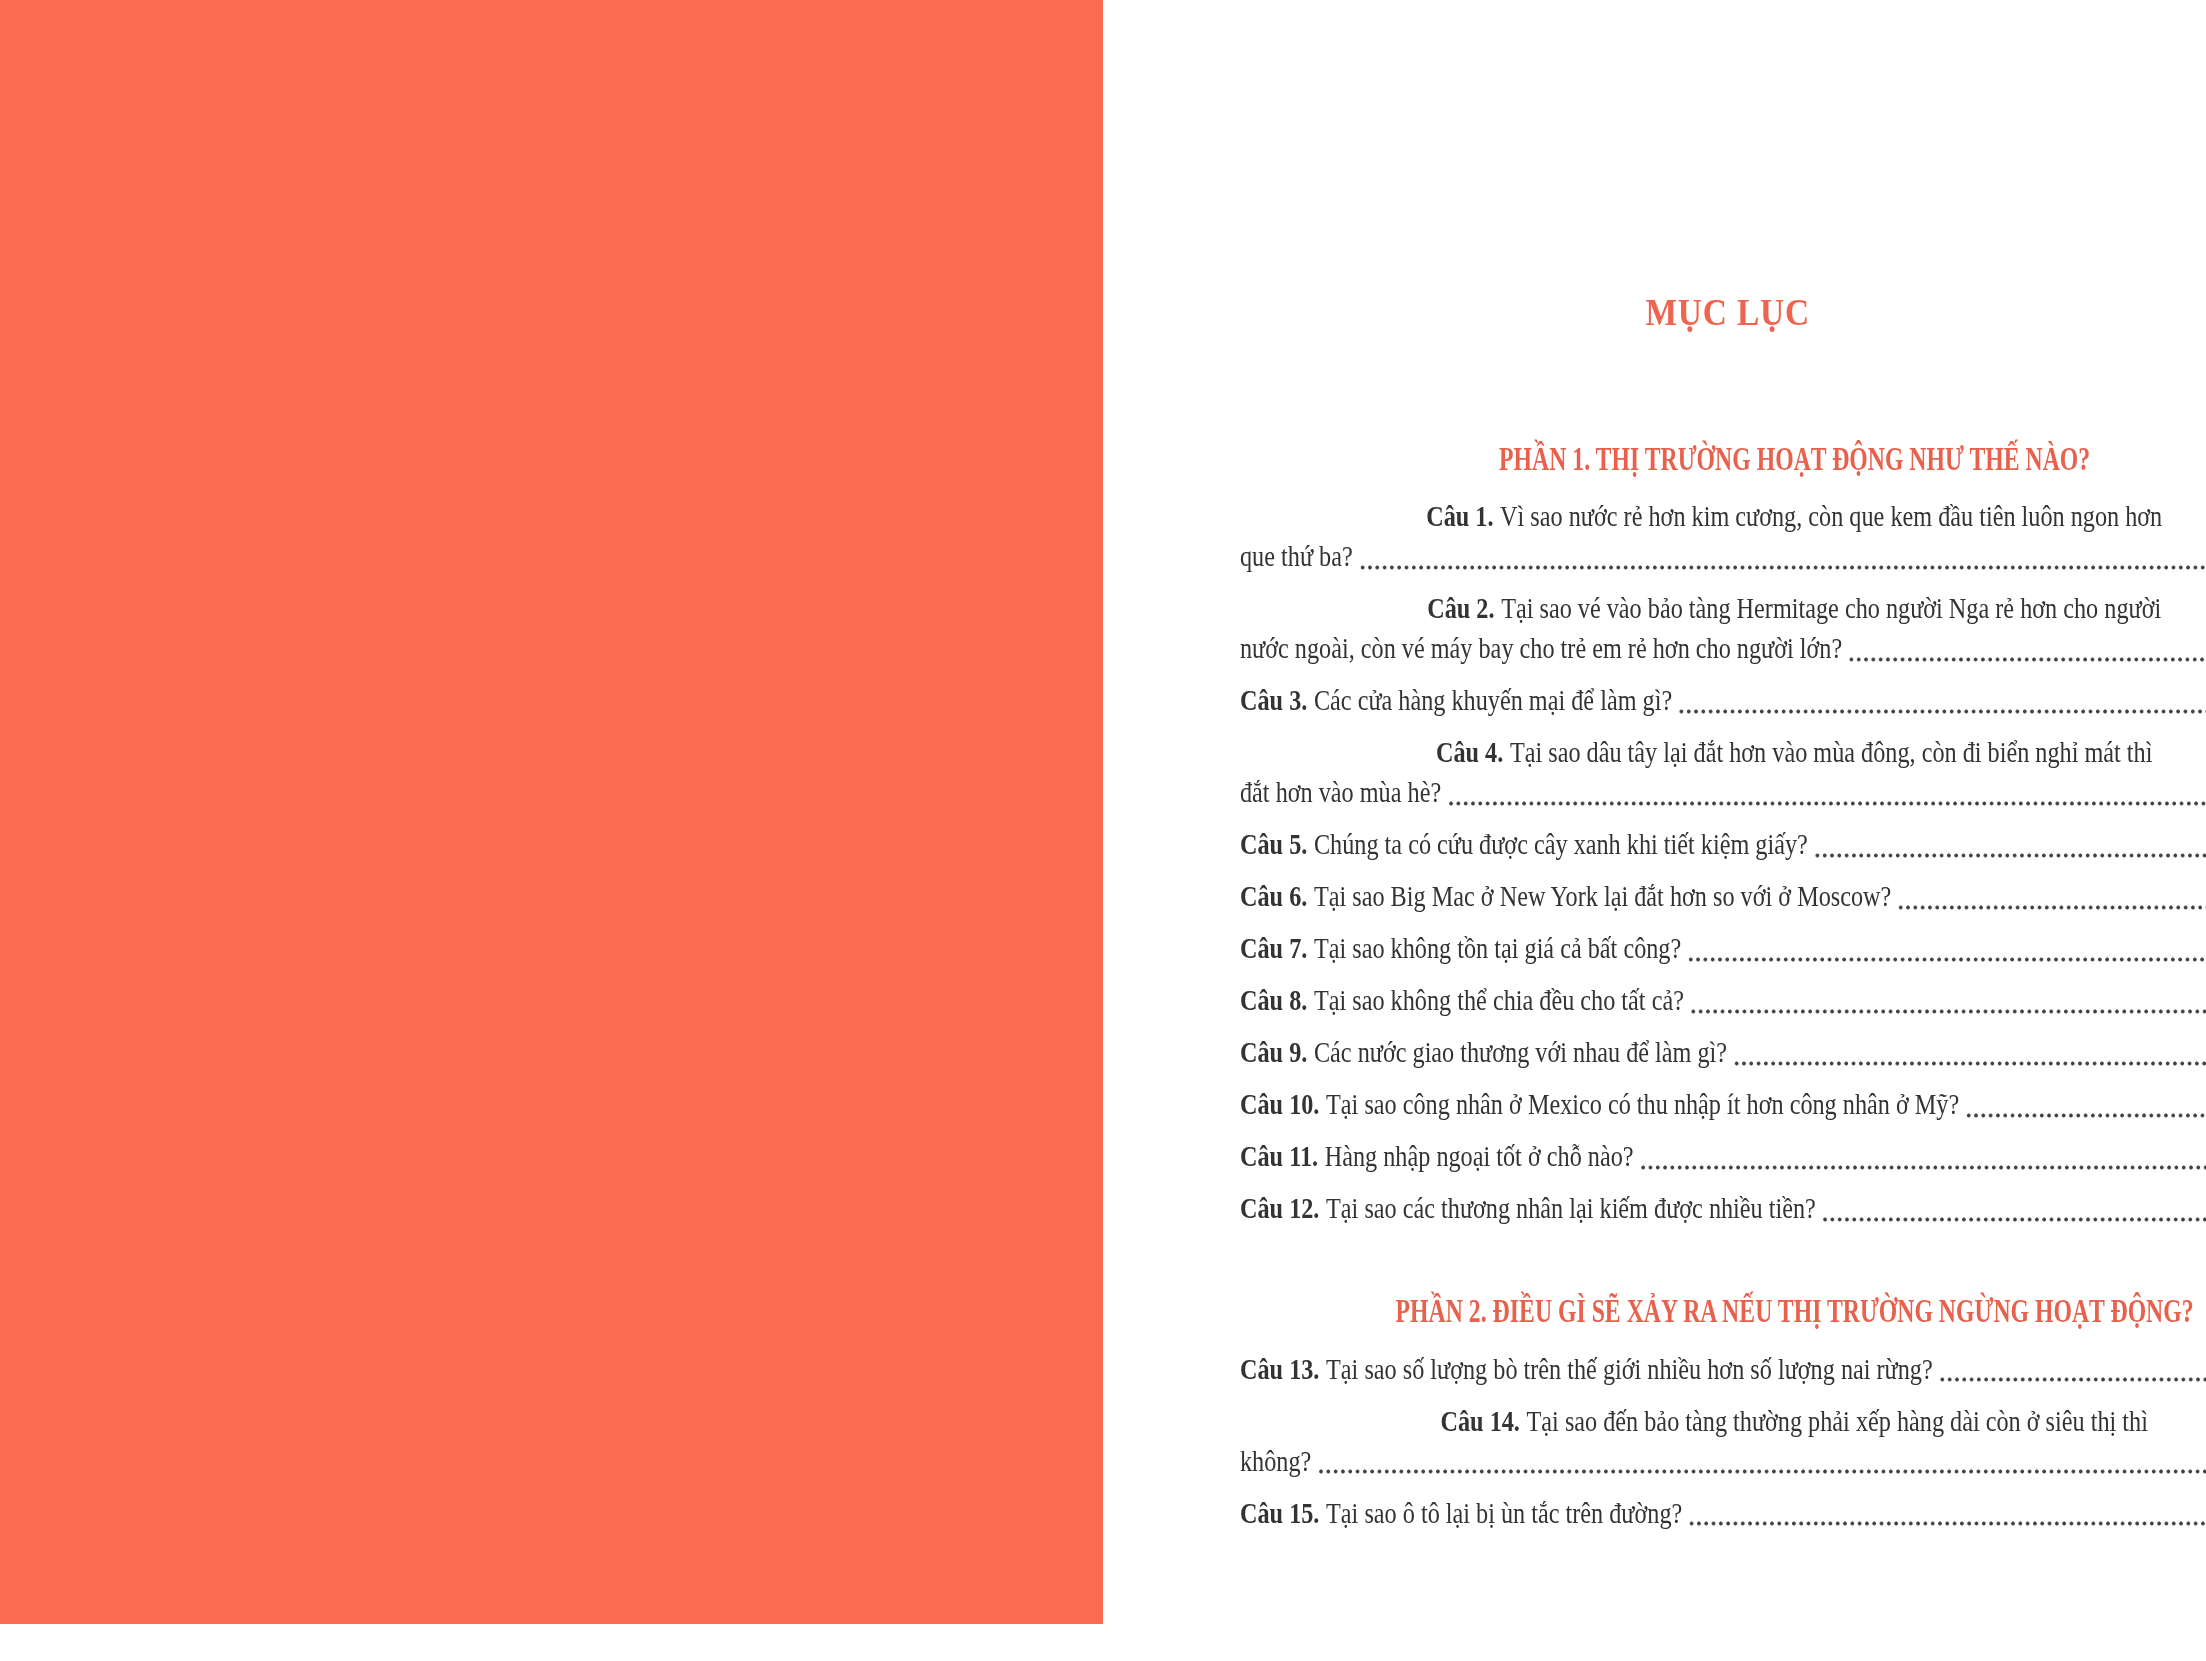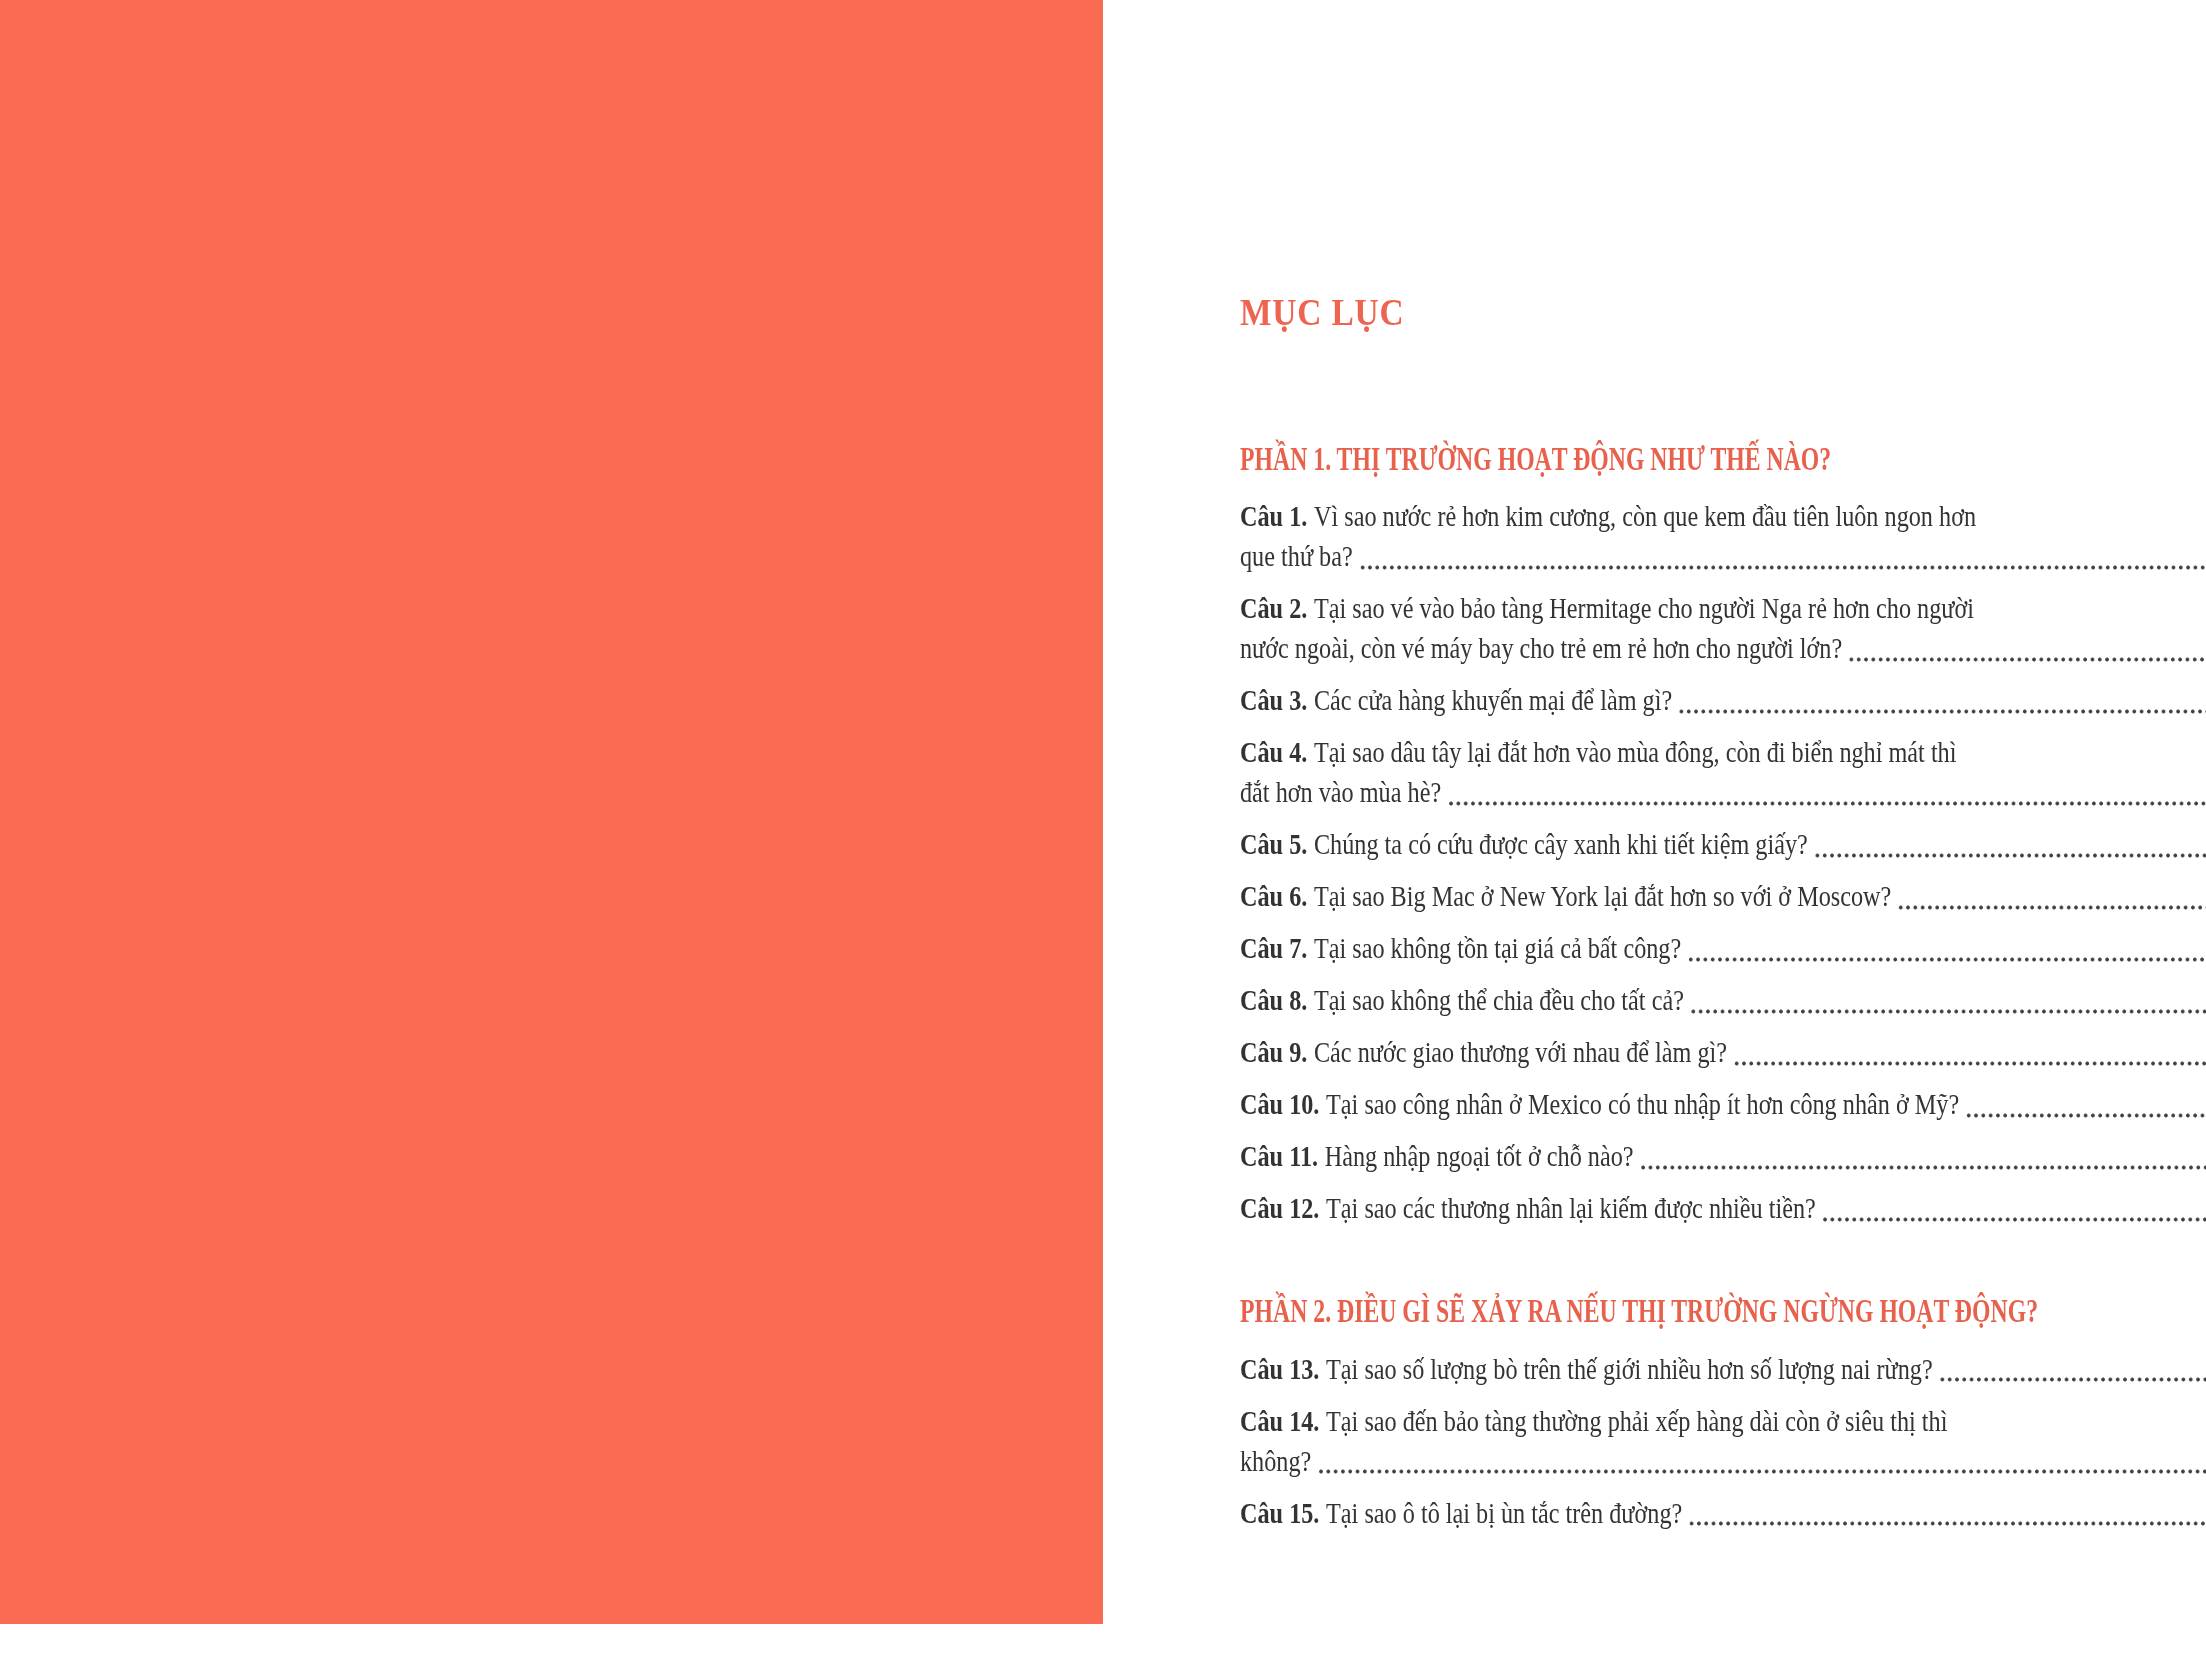--- a/index.html
+++ b/index.html
@@ -6,20 +6,21 @@
   body {
     width: 2207px; height: 1662px;
     background: #ffffff;
     font-family: "Liberation Serif", "DejaVu Serif", serif;
     overflow: hidden;
   }
   .spread {
     position: relative;
     width: 2207px; height: 1624px;
     display: flex;
+    text-align: center;
   }
   .left-panel {
     flex: none;
     width: 1103px; height: 100%;
     background: var(--c-panel, #fb6a52);
   }
   .right-panel {
     flex: 1 1 auto;
     box-sizing: border-box;
     padding: 0 144px 0 137px;

